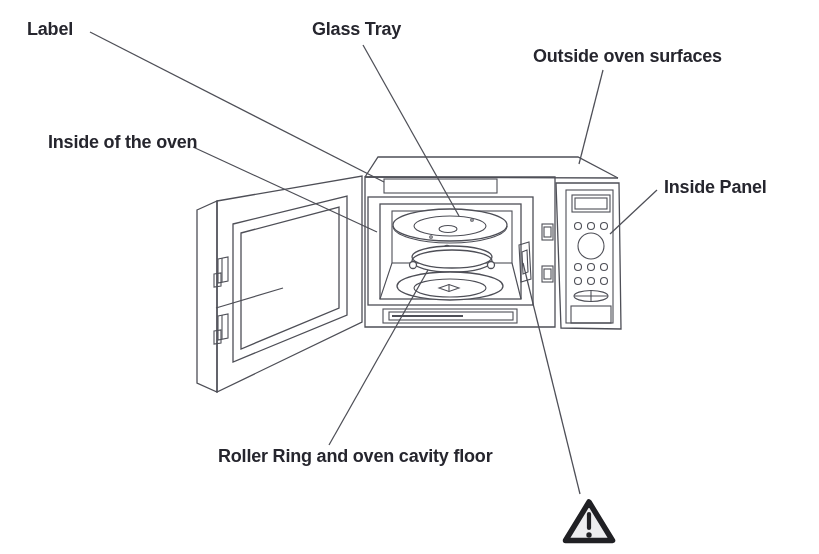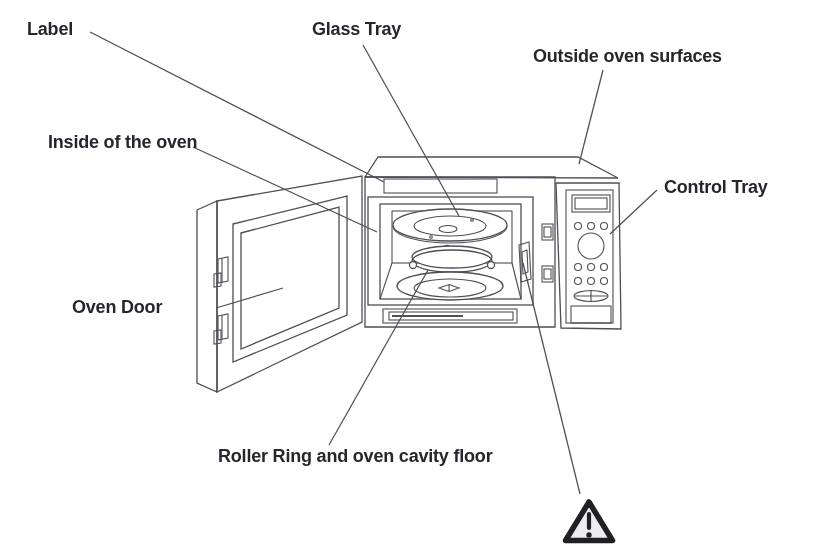--- a/index.html
+++ b/index.html
@@ -166,18 +166,17 @@
   </svg>
 
   <div class="part-label" style="left:27px;top:19px;">Label</div>
 
   <div class="part-label" style="left:533px;top:46px;">Outside oven surfaces</div>
 
   <div class="part-label" style="left:312px;top:19px;">Glass Tray</div>
 
   <div class="part-label" style="left:24px;top:132px;margin-left:24px;">Inside of the oven</div>
 
-  <div class="part-label" style="left:664px;top:177px;">Control Tray</div>
+  <div class="part-label" style="left:664px;top:177px;">Inside Panel</div>
 
-  <div class="part-label" style="left:72px;top:297px;">Oven Door</div>
 
   <div class="part-label" style="left:202px;top:446px;margin-left:16px;">Roller Ring and oven cavity floor</div>
 </div>
 
 </body></html>

